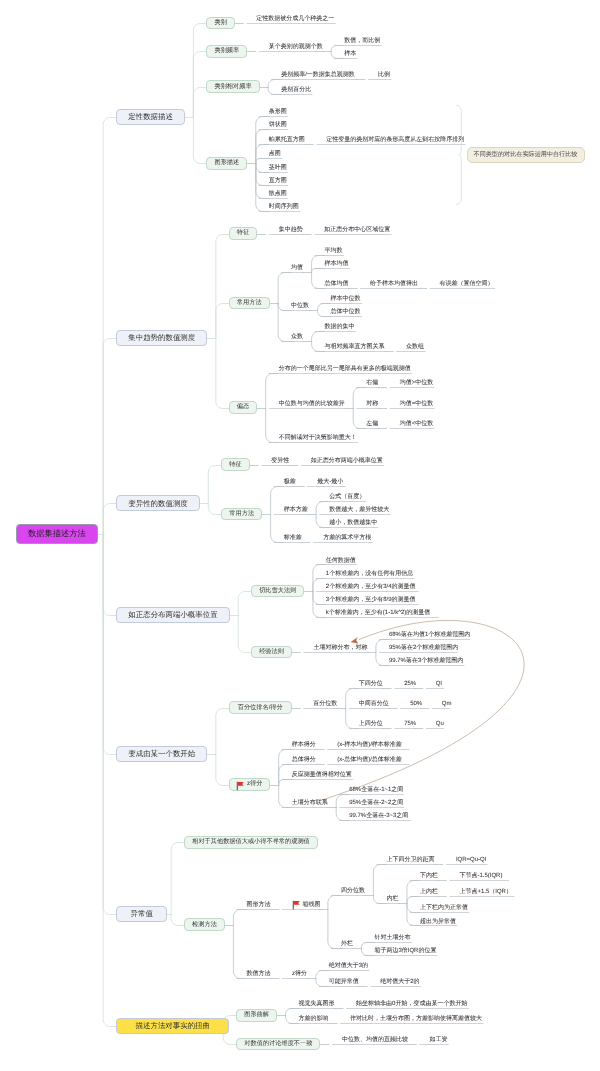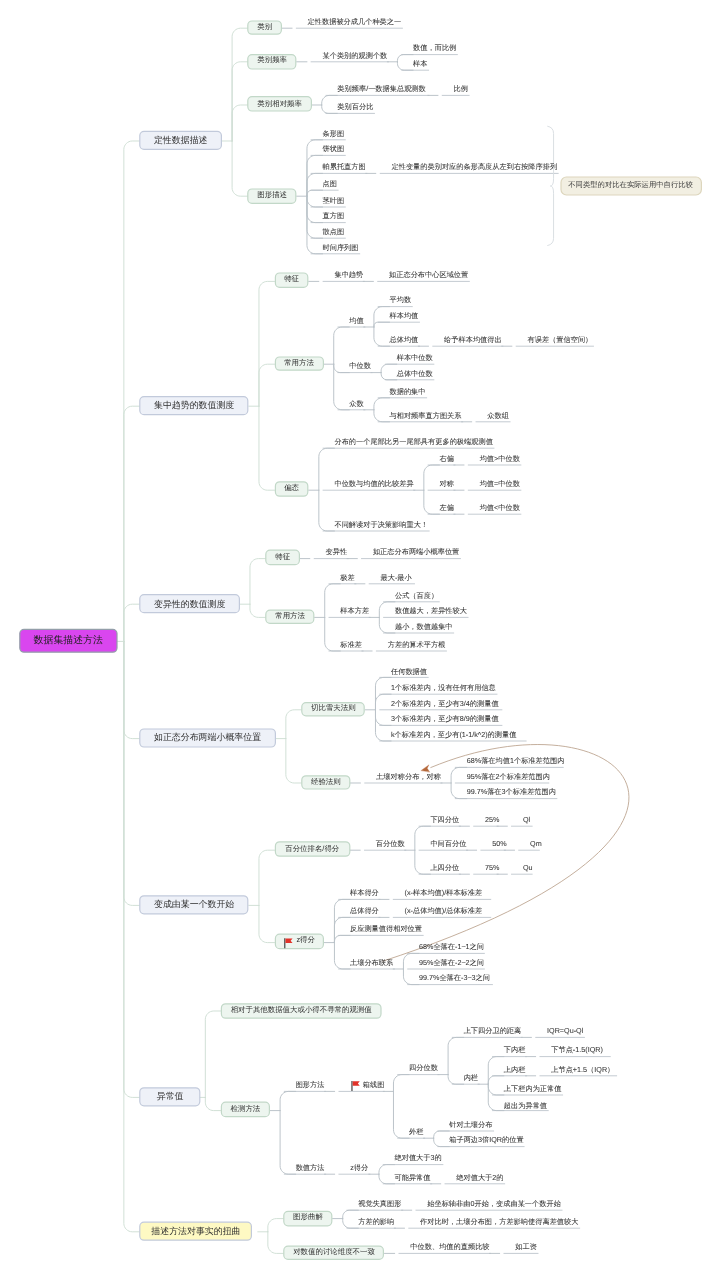--- a/index.html
+++ b/index.html
@@ -641,21 +641,21 @@
       </div>
       <div class="nd leaf" style="left: 328.76px; width: 39.36px; font-size: 6px; top: 961.44px; height: 7.2px; color: rgb(51, 51, 51);">
         <span>绝对值大于3的</span>
       </div>
       <div class="nd leaf" style="left: 328.76px; width: 30px; font-size: 6px; top: 977.58px; height: 7.2px; color: rgb(51, 51, 51);">
         <span>可能异常值</span>
       </div>
       <div class="nd leaf" style="left: 380.26px; width: 39.36px; font-size: 6px; top: 977.58px; height: 7.2px; color: rgb(51, 51, 51);">
         <span>绝对值大于2的</span>
       </div>
-      <div class="nd box" style="left: 116.25px; width: 94px; font-size: 7.45px; top: 1018.04px; height: 16px; background: #fef9c3; border-color: rgb(194, 202, 219); color: rgb(46, 46, 46);">
+      <div class="nd box" style="left: 116.25px; width: 113px; font-size: 7.45px; top: 1018.04px; height: 16px; background: #fde047; border-color: rgb(194, 202, 219); color: rgb(46, 46, 46);">
         <span>描述方法对事实的扭曲</span>
       </div>
       <div class="nd box" style="left: 236.25px; width: 40.8px; font-size: 6.2px; top: 1009.07px; height: 12.5px; background: rgb(237, 245, 239); border-color: rgb(194, 216, 200); color: rgb(46, 46, 46);">
         <span>图形曲解</span>
       </div>
       <div class="nd leaf" style="left: 298.55px; width: 36px; font-size: 6px; top: 999.95px; height: 7.2px; color: rgb(51, 51, 51);">
         <span>视觉失真图形</span>
       </div>
       <div class="nd leaf" style="left: 356.05px; width: 111.36px; font-size: 6px; top: 999.95px; height: 7.2px; color: rgb(51, 51, 51);">
         <span>始坐标轴非由0开始，变成由某一个数开始</span>

